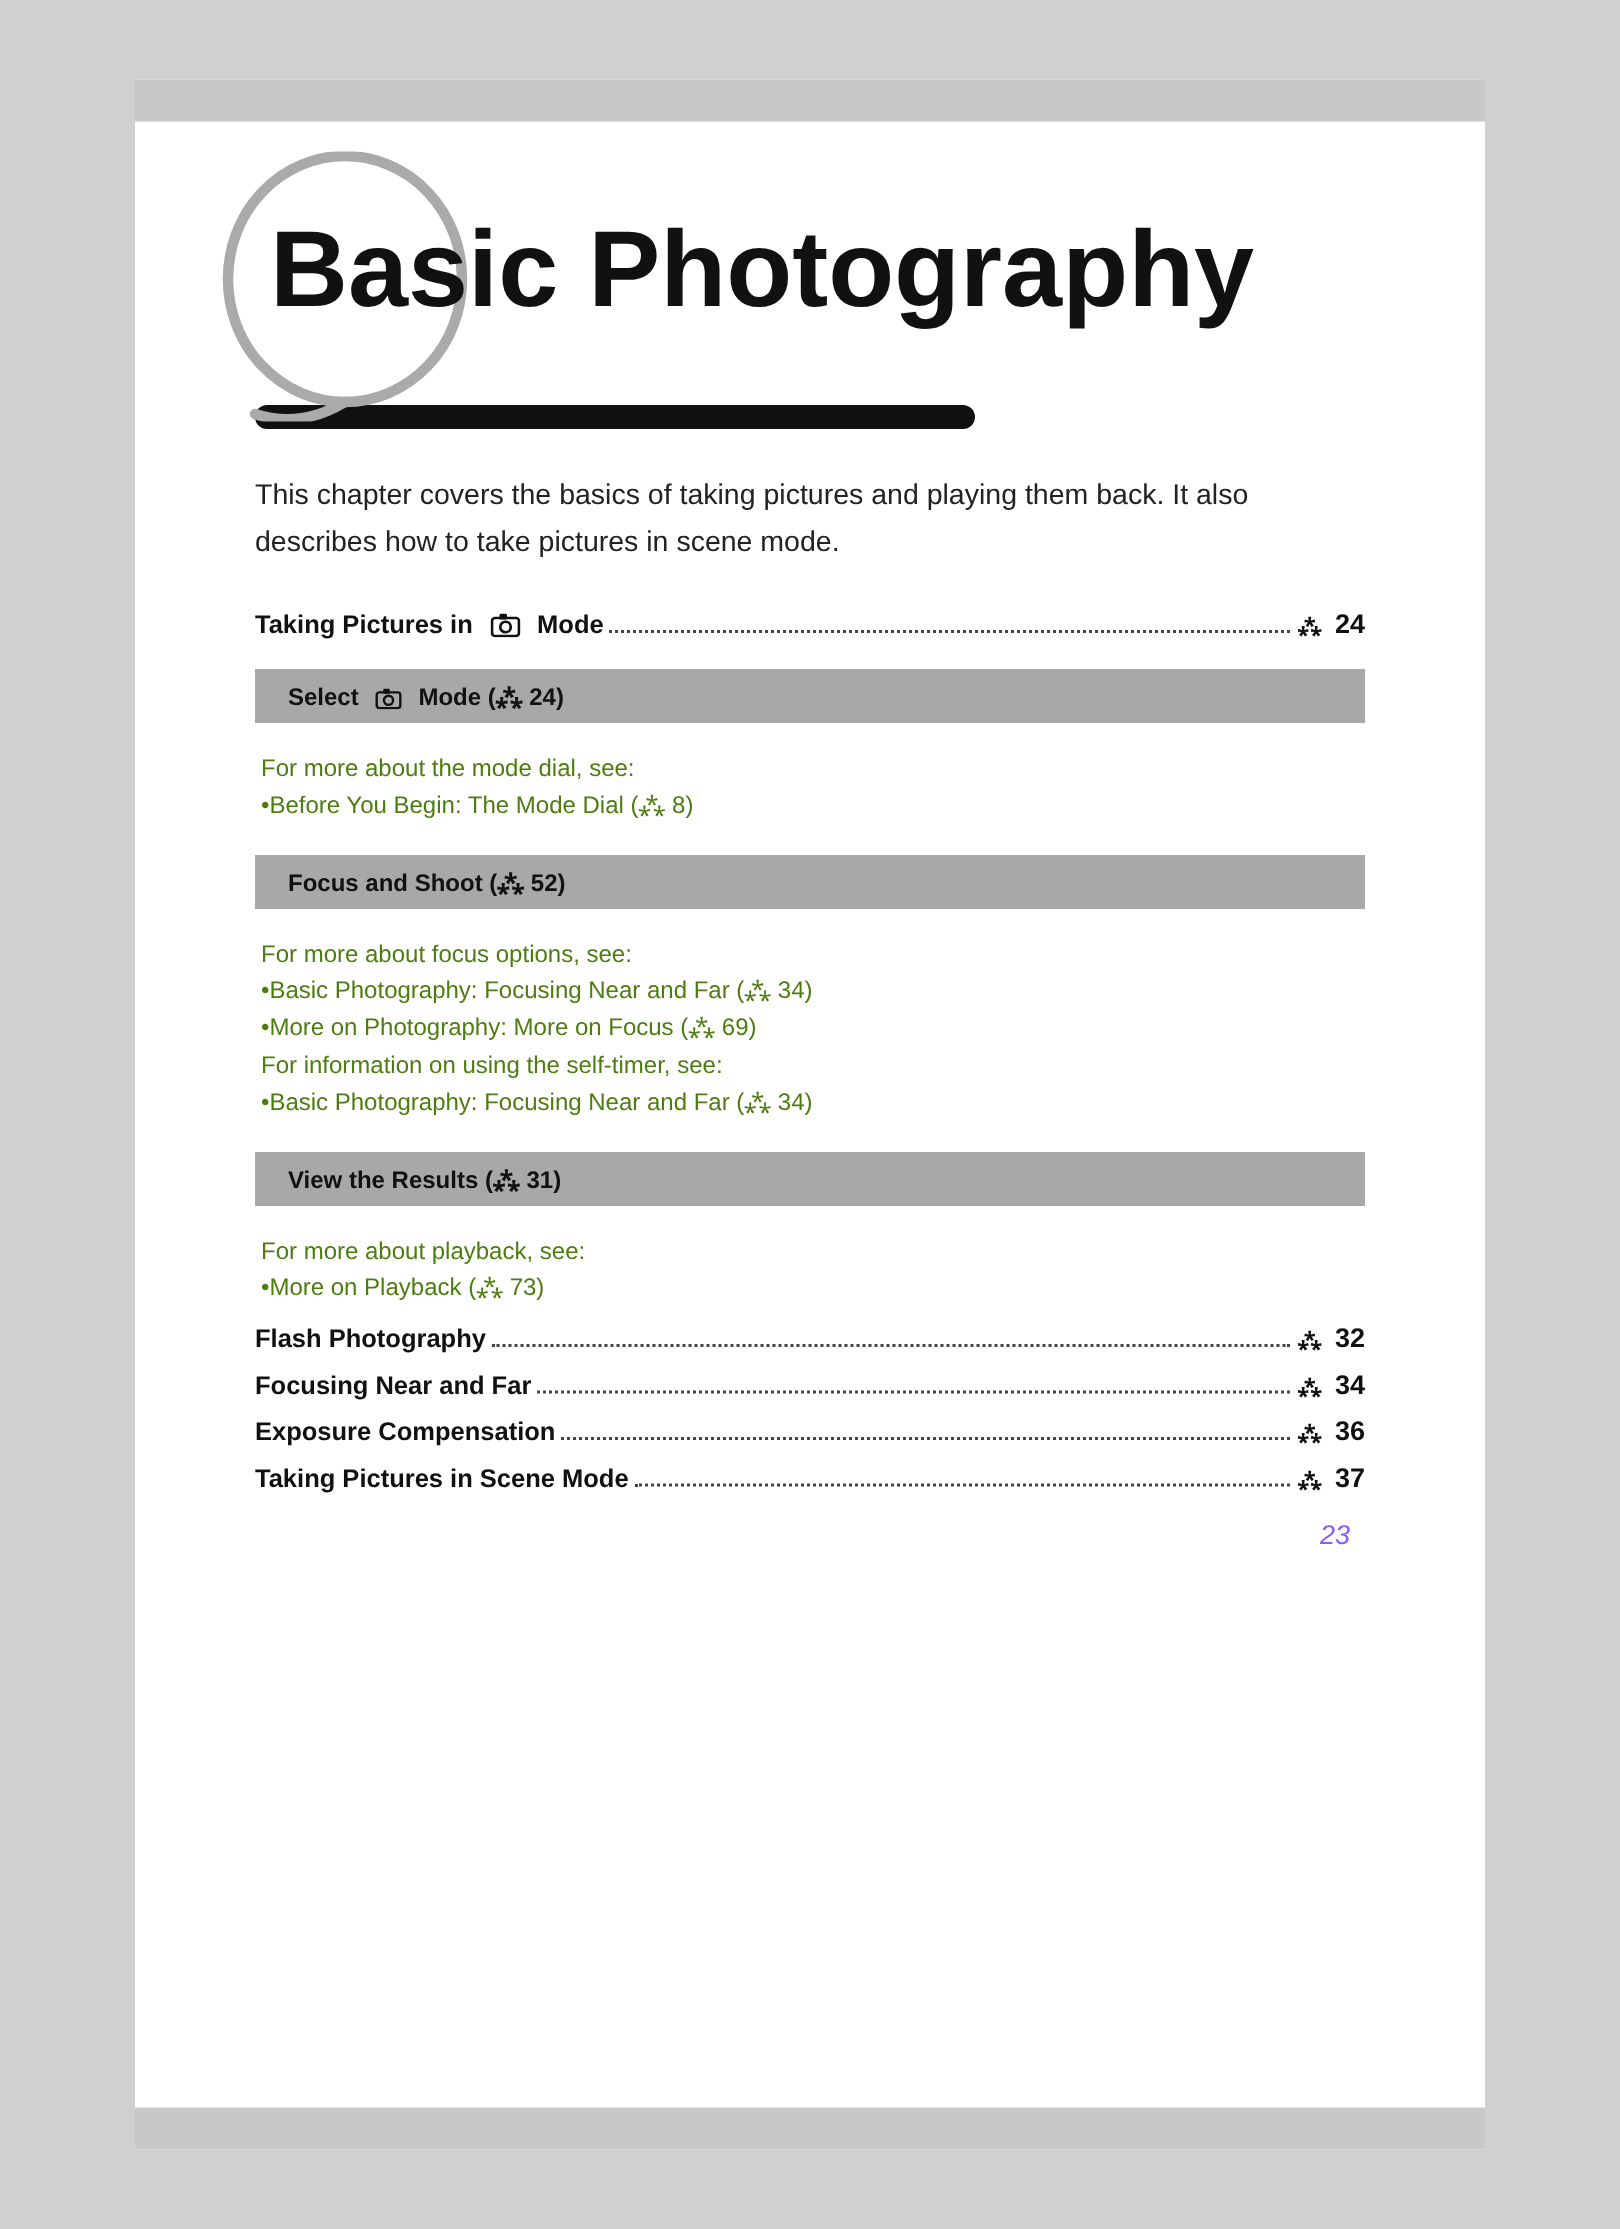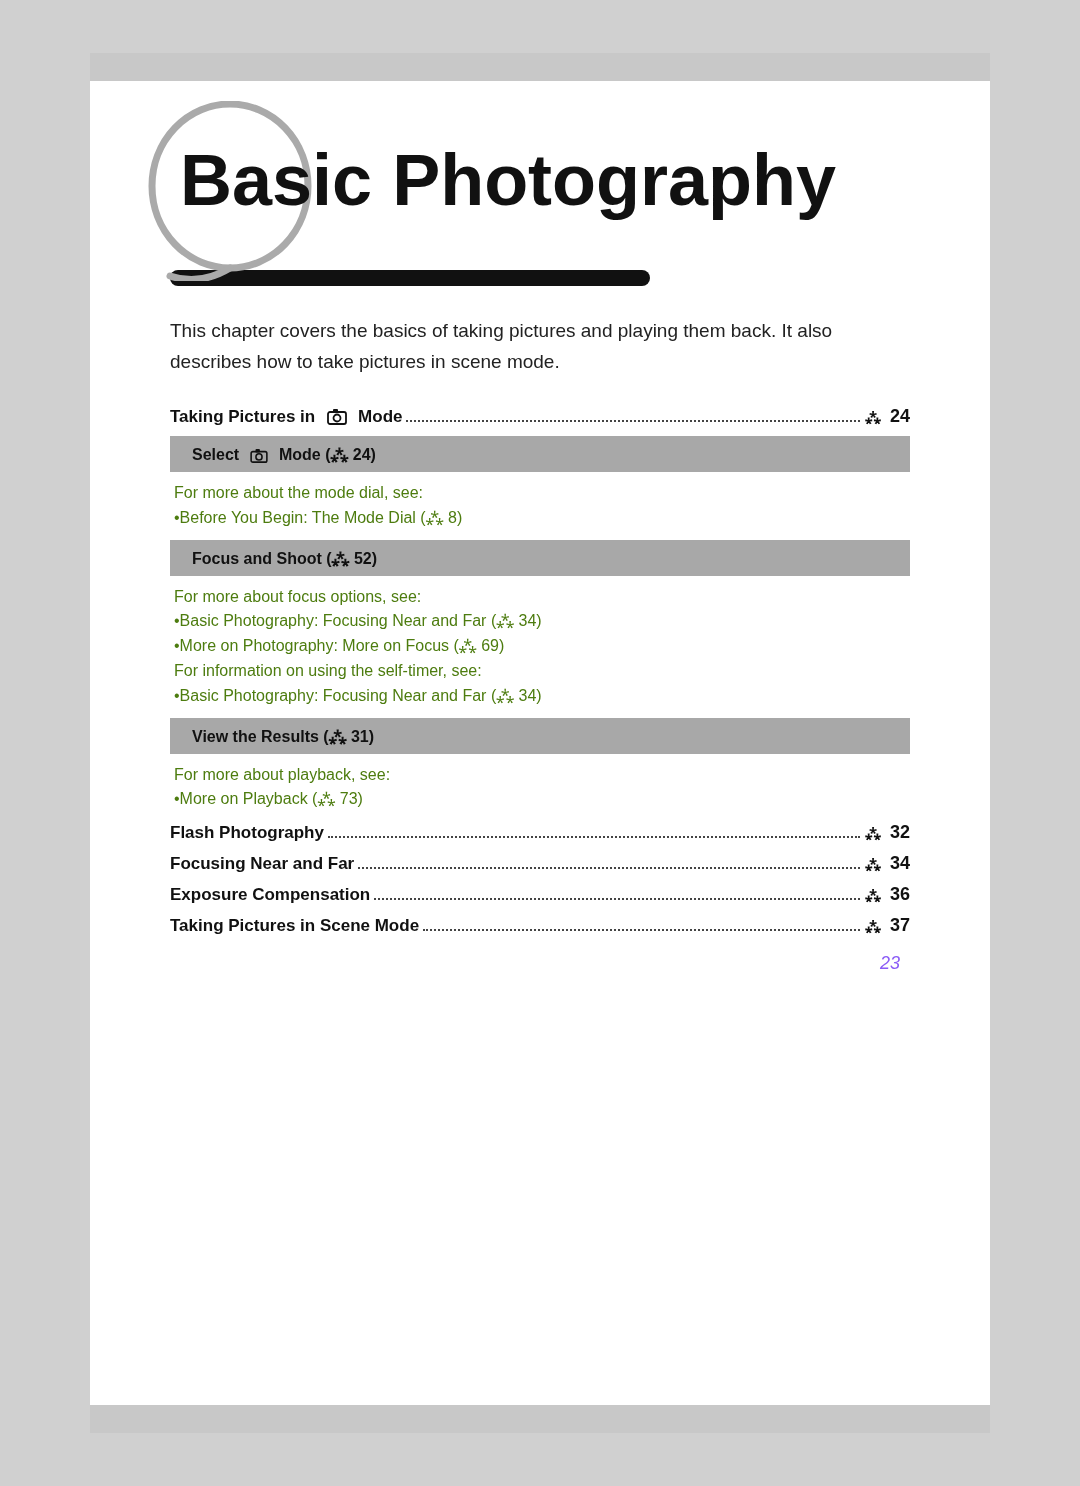--- a/index.html
+++ b/index.html
@@ -134,21 +134,21 @@
       min-width: 28px;
       text-align: right;
     }
 
     .sub-entry {
       background: #a8a8a8;
       padding: 7px 22px;
       font-weight: bold;
       font-size: 16px;
       color: #111;
-      margin: 4px 0;
+      margin: 14px 0;
     }
 
     .detail-entry {
       padding: 5px 4px;
       font-size: 16px;
       color: #4d7c0f;
       line-height: 1.55;
     }
 
     .ref-icon {

